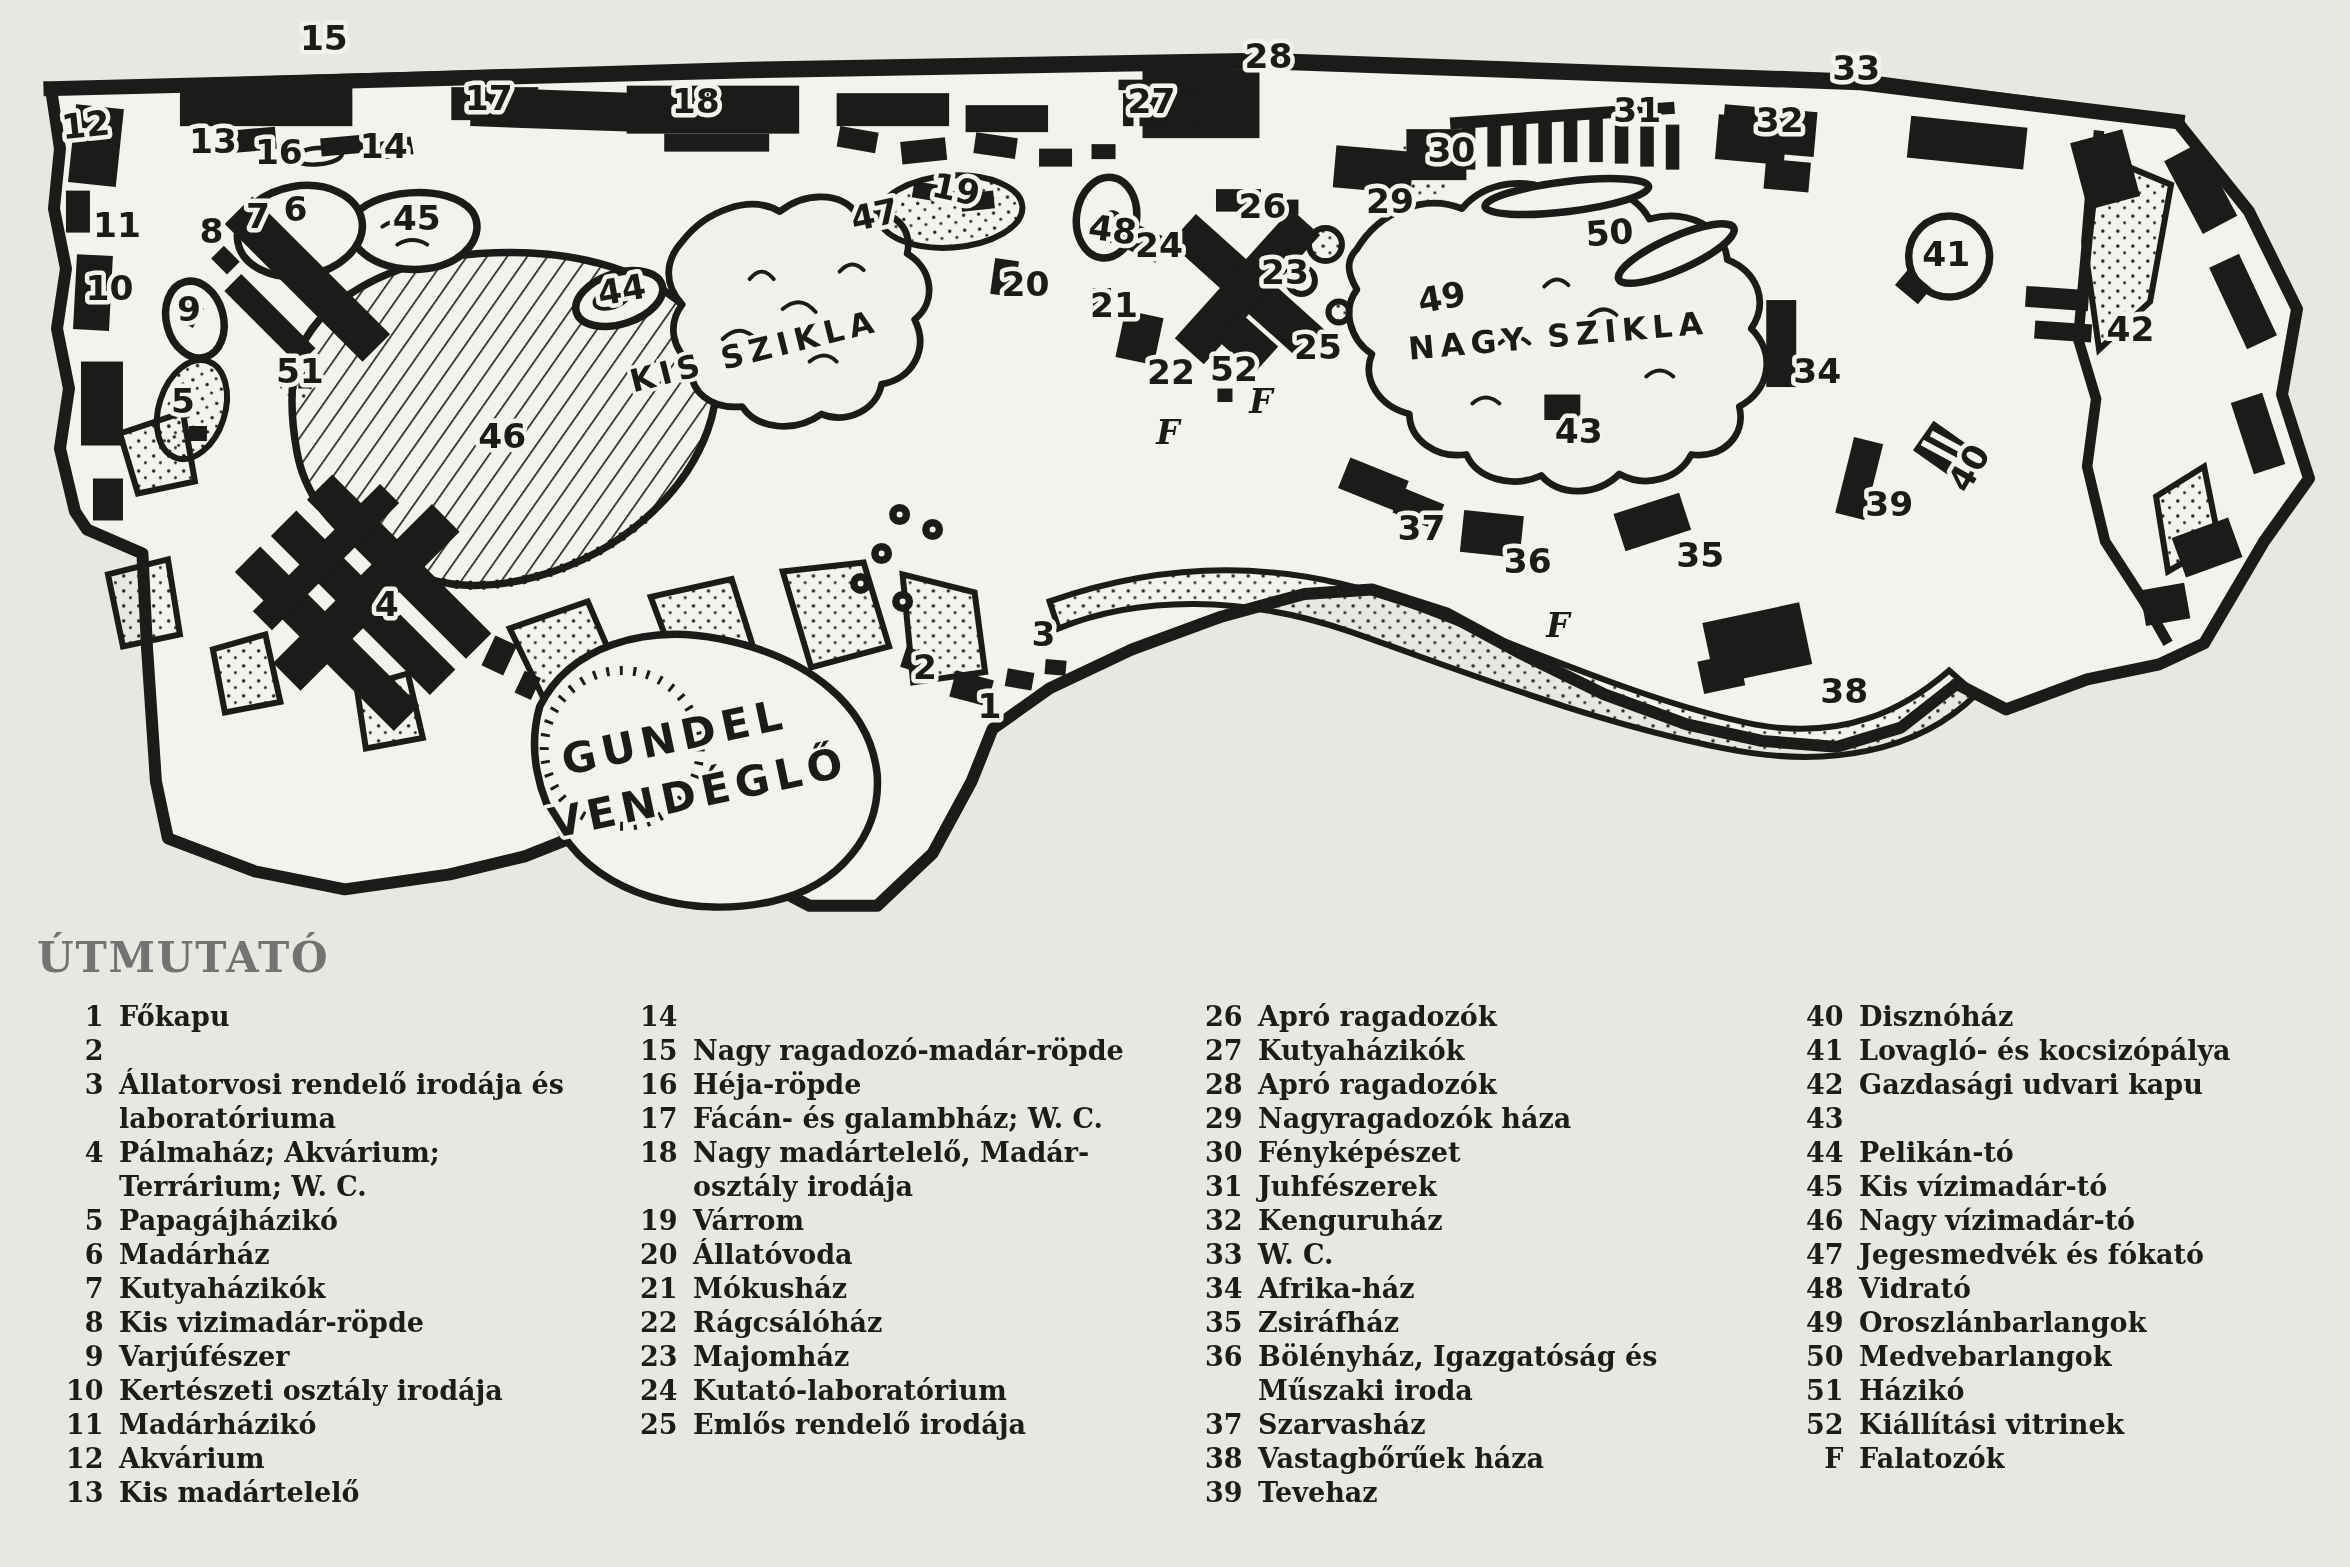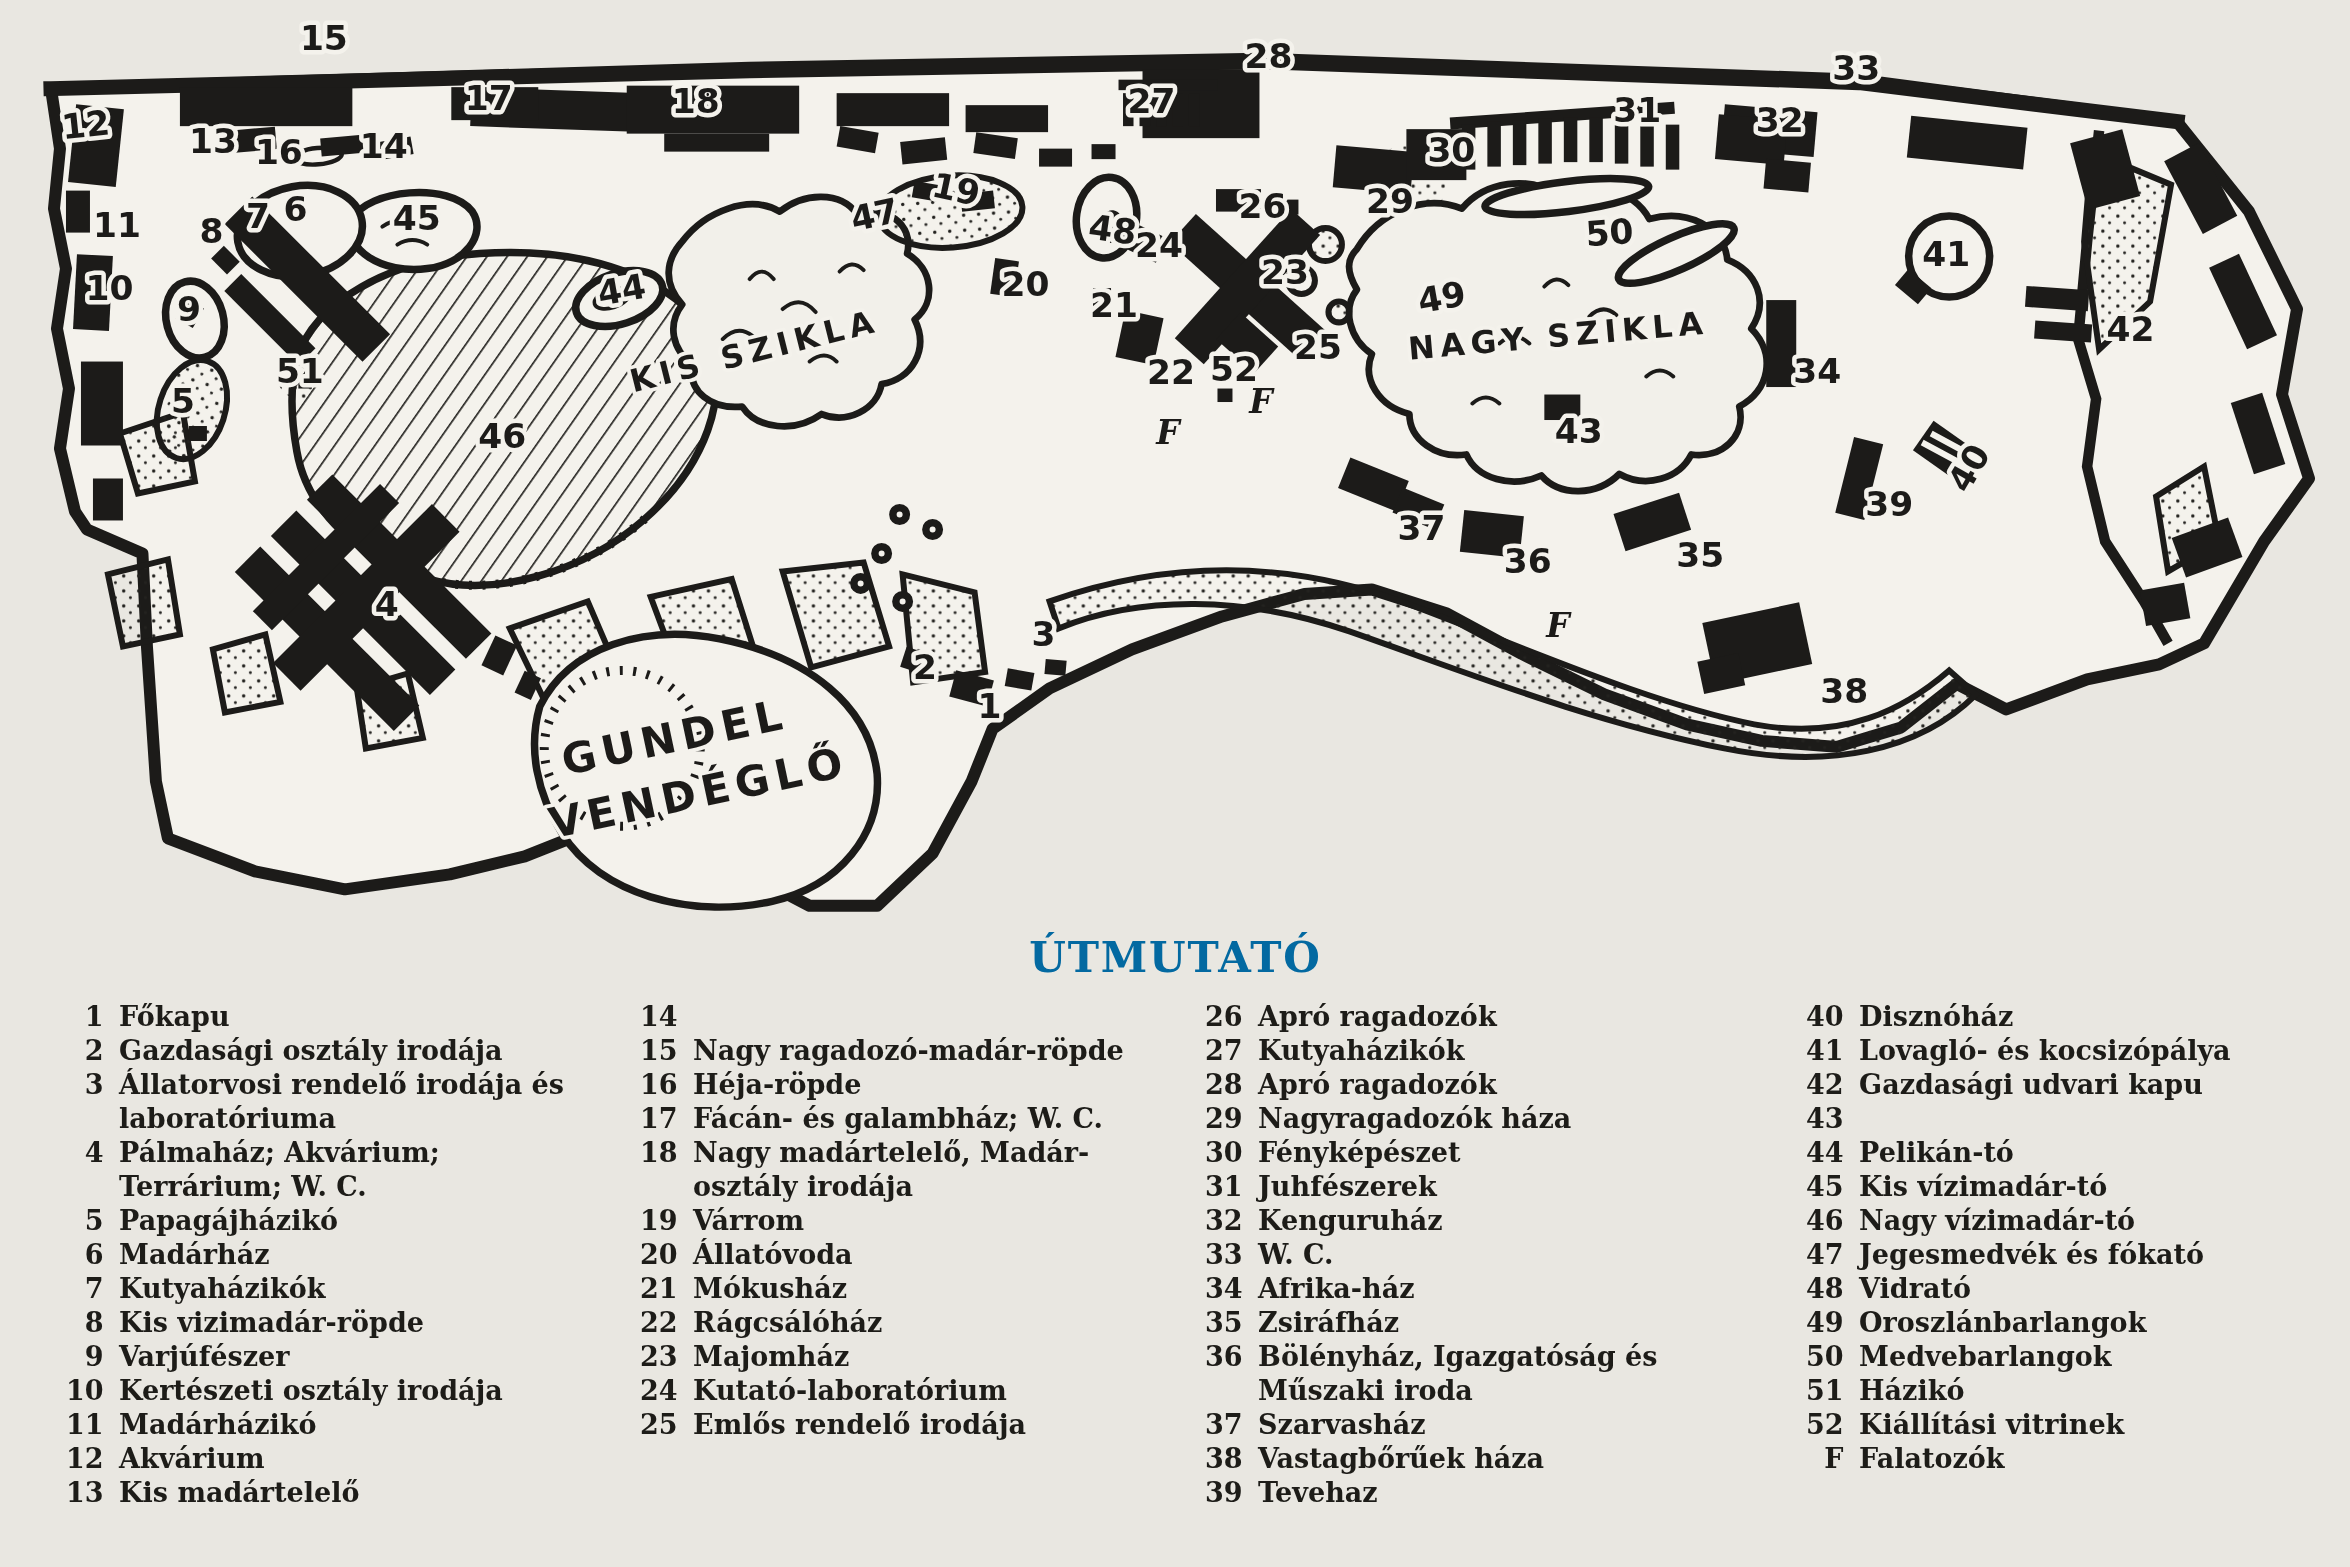--- a/index.html
+++ b/index.html
@@ -38,23 +38,23 @@
   }
   text.area-label{
     font-family:"DejaVu Sans",sans-serif;font-weight:700;fill:#1c1b19;
     text-anchor:middle;letter-spacing:4px;
     stroke:#f4f2ec;stroke-width:5px;paint-order:stroke;stroke-linejoin:round;
   }
 
   
   .legend{padding:0 37px;}
   .legend-title{
-    text-align:center;margin:14.7px 0 18.4px 0;
+    text-align:left;margin:14.7px 0 18.4px 0;
     font-family:"DejaVu Serif",serif;font-weight:700;
-    font-size:42px;letter-spacing:1.8px;color:#0369a1;
+    font-size:42px;letter-spacing:1.8px;color:#737373;
   }
   .legend-columns{
     display:grid;
     grid-template-columns:574px 565px 601px 1fr;
     padding:0 11px 0 16.5px;
   }
   .legend-item{
     display:flex;
     font-family:"DejaVu Serif",serif;font-weight:700;
     font-size:27px;line-height:34px;color:#1d1c18;
@@ -361,21 +361,20 @@
   <div class="legend">
     <h1 class="legend-title">ÚTMUTATÓ</h1>
     <div class="legend-columns" id="legend-columns">
         <div class="legend-col">
           <div class="legend-item">
             <span class="num">1</span>
             <span class="txt">Főkapu</span>
           </div>
           <div class="legend-item">
             <span class="num">2</span>
-            <span class="txt">Gazdasági osztály irodája</span>
           </div>
           <div class="legend-item">
             <span class="num">3</span>
             <span class="txt">Állatorvosi rendelő irodája és laboratóriuma</span>
           </div>
           <div class="legend-item">
             <span class="num">4</span>
             <span class="txt">Pálmaház; Akvárium; Terrárium; W. C.</span>
           </div>
           <div class="legend-item">

